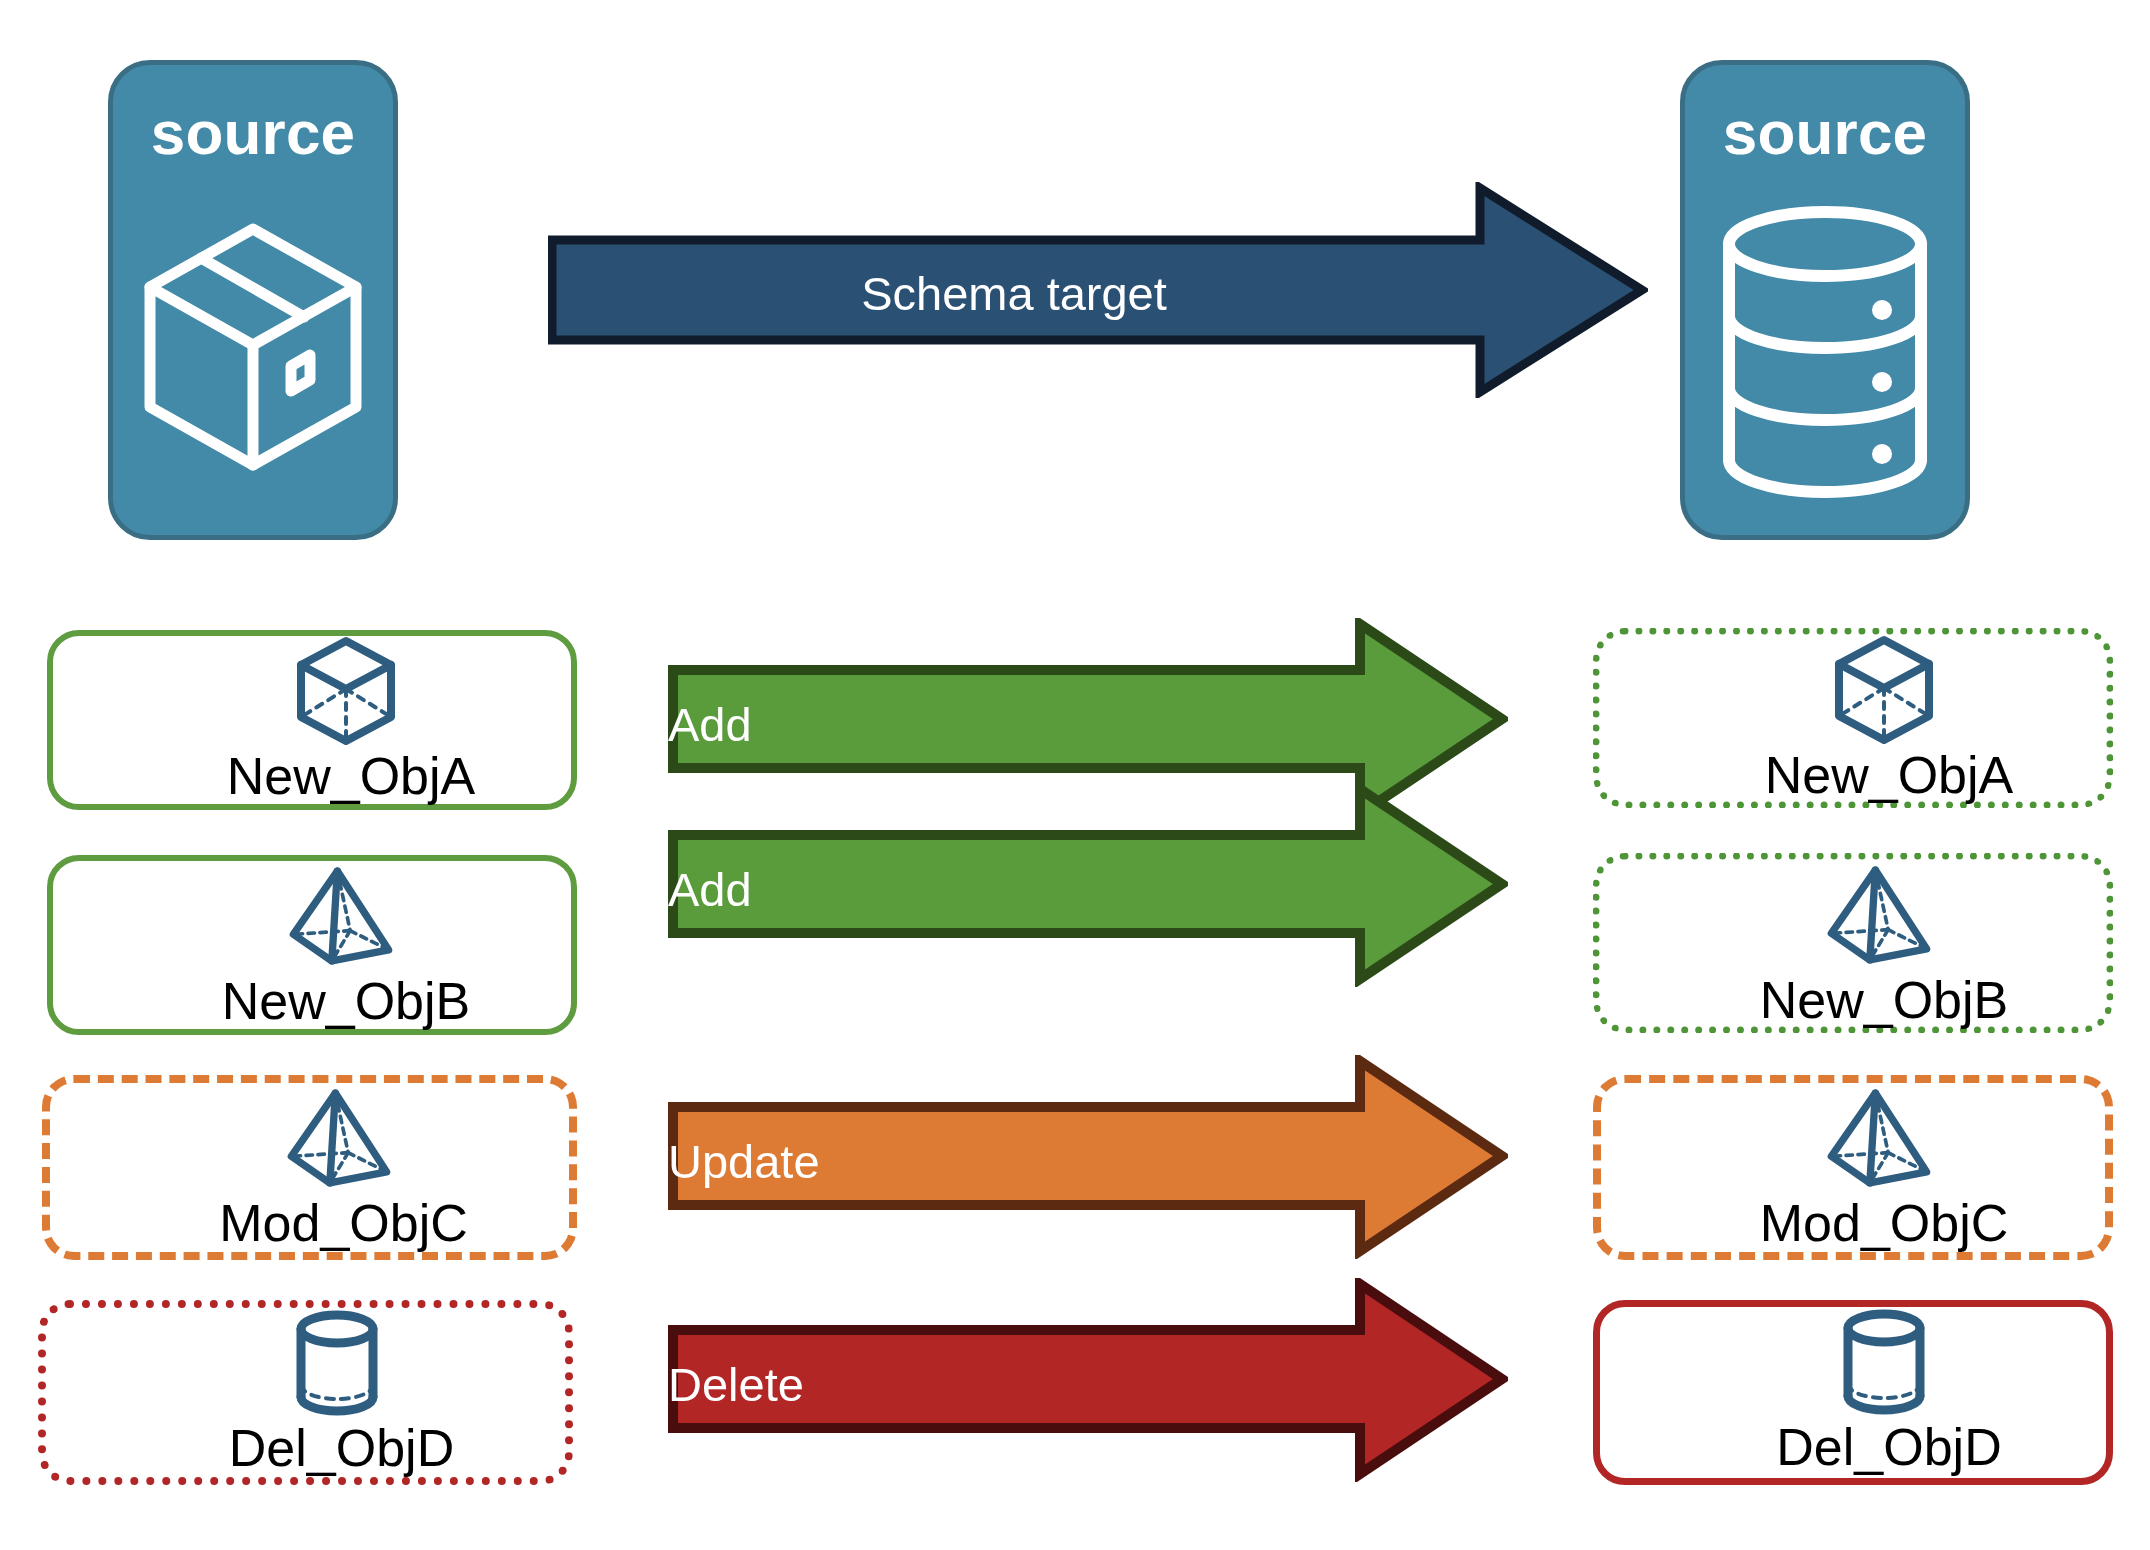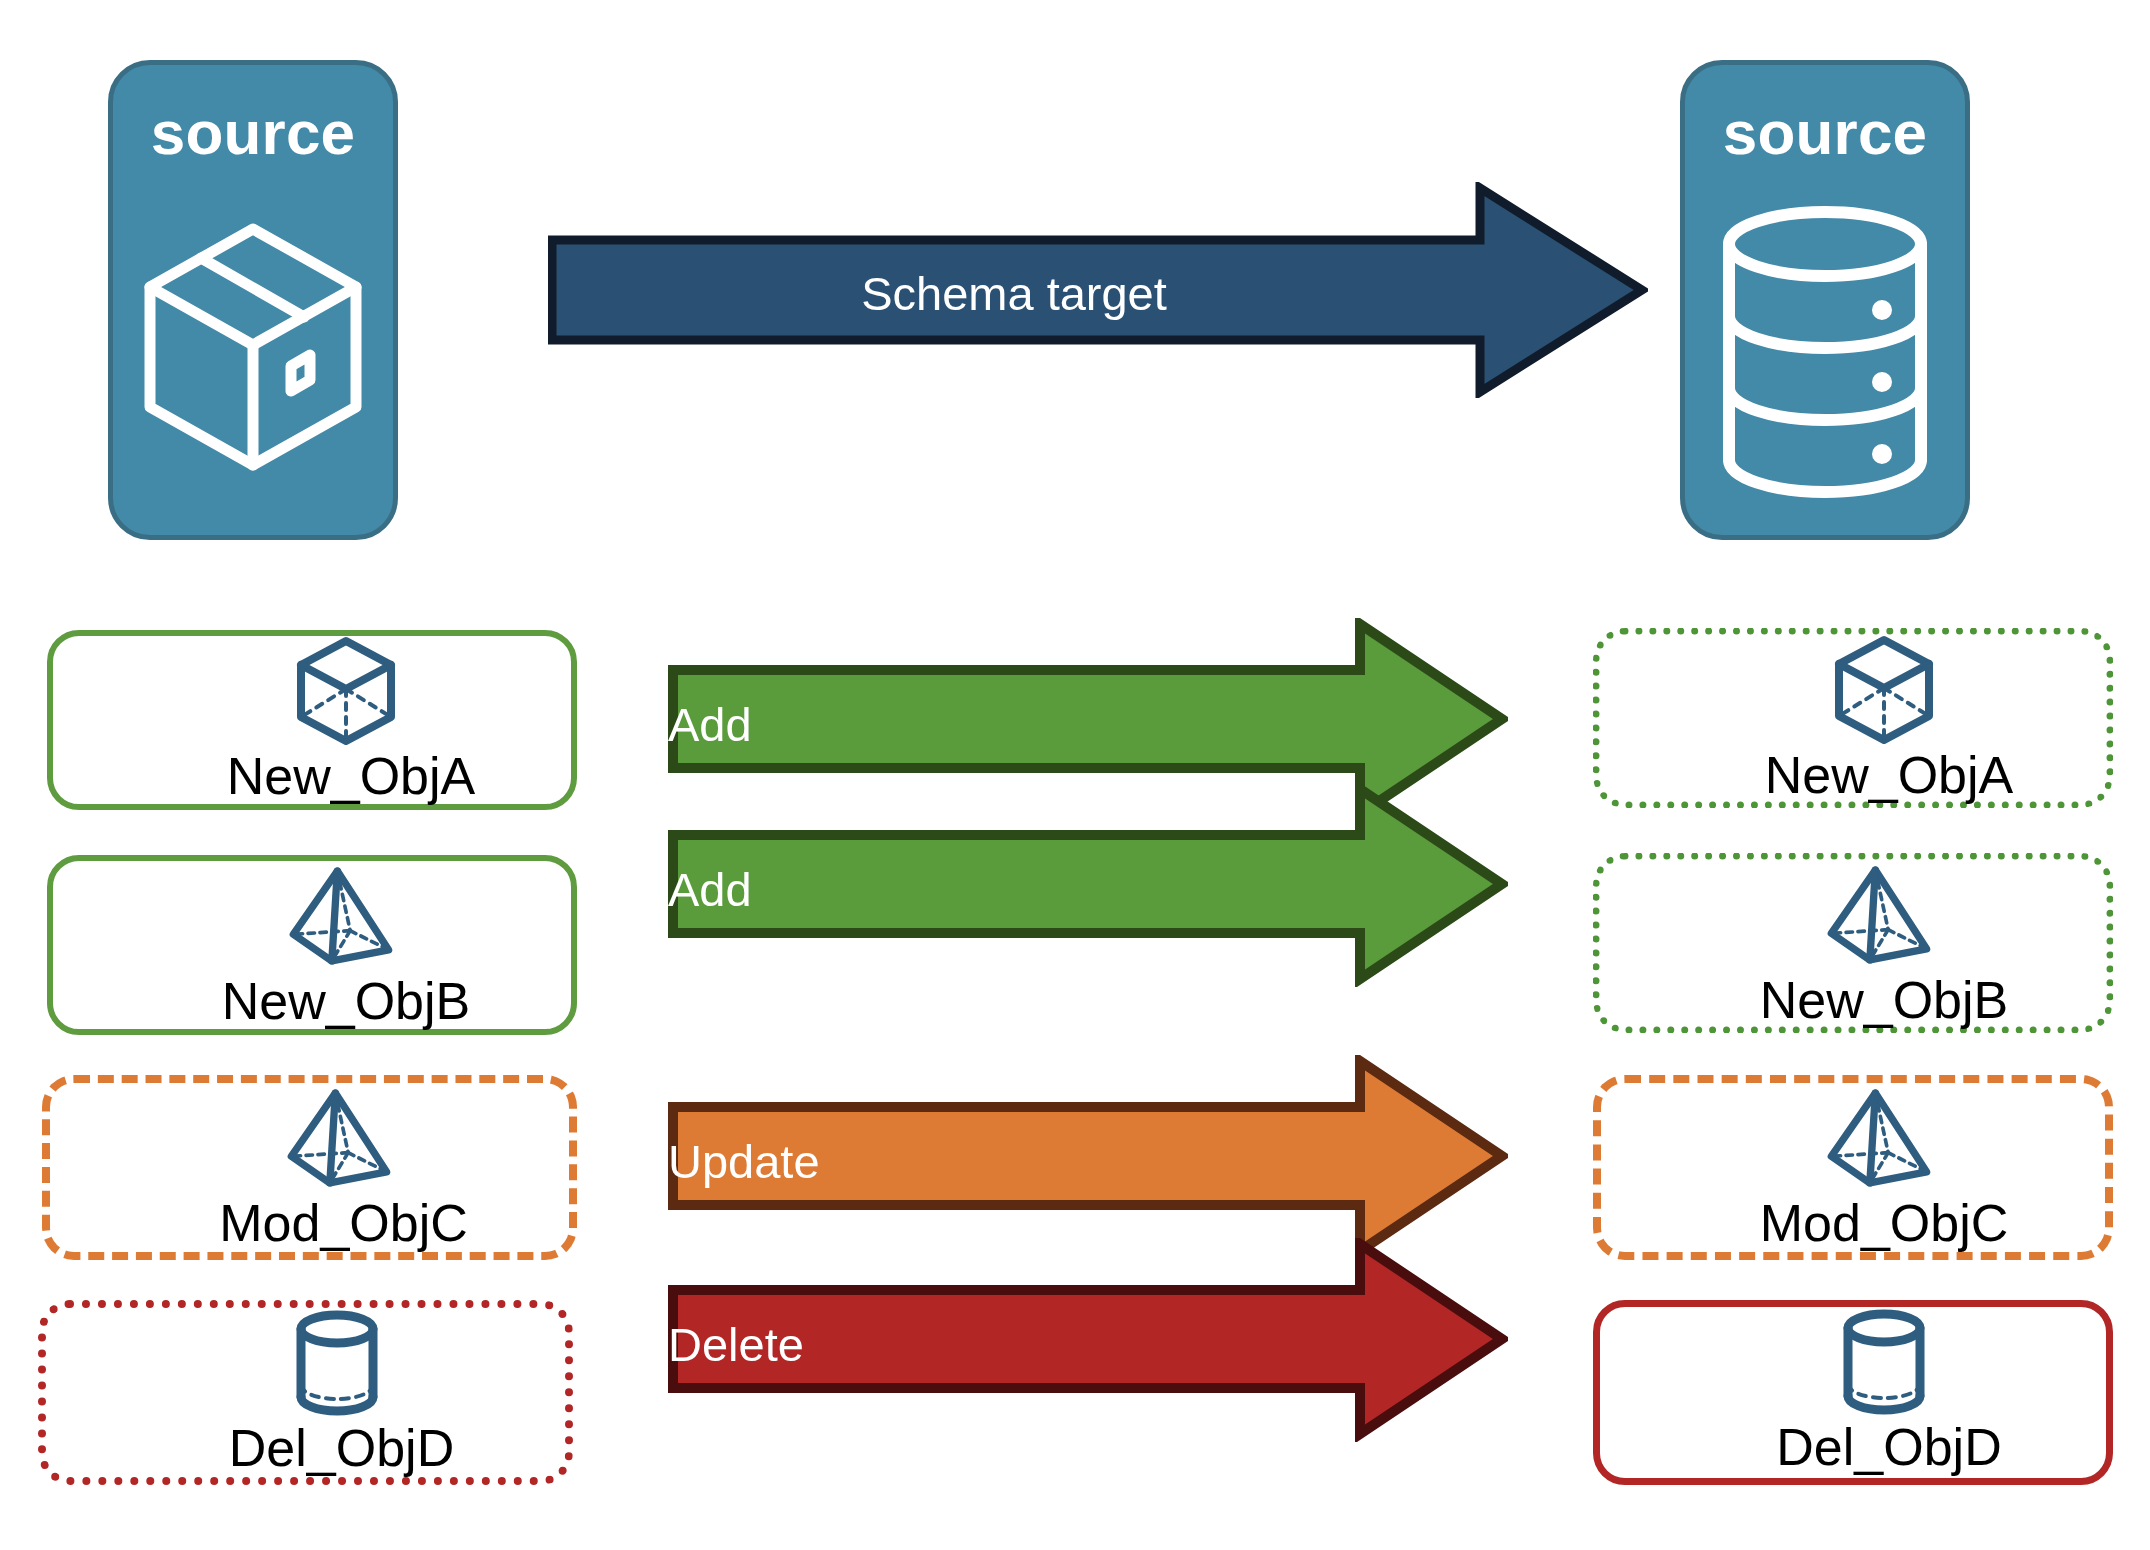--- a/index.html
+++ b/index.html
@@ -213,21 +213,21 @@
         <path d="M12 22 L12 90"></path>
         <path d="M84 22 L84 90"></path>
         <path d="M12 90 A36 14 0 0 0 84 90"></path>
       </g>
       <path d="M12 78 A36 14 0 0 0 84 78" fill="none" stroke="#2E5D80" stroke-width="4" stroke-dasharray="8 7" stroke-linecap="round"></path>
     </svg>
   </div>
   <div class="oc-label">Del_ObjD</div>
 </div>
 
-<div class="act-arrow" style="left:668px;top:1238px;width:840px;height:204px;">
+<div class="act-arrow" style="left:668px;top:1278px;width:840px;height:204px;">
   <svg width="840" height="204" viewBox="0 0 840 204" aria-hidden="true">
     <polygon points="5,52 692,52 692,6 834,101 692,196 692,150 5,150" fill="#B22626" stroke="#4A0D0D" stroke-width="10" stroke-linejoin="miter"></polygon>
   </svg>
   <div class="act-arrow-label" style="left:0;top:79px;width:692px;">Delete</div>
 </div>
 
 <div class="objcard" style="left:1593px;top:1300px;width:520px;height:185px;border:7px solid #B22626;padding-left:62px;">
   <div class="oc-icon">
     <svg width="96" height="112" viewBox="0 0 96 112" aria-hidden="true">
       <g fill="none" stroke="#2E5D80" stroke-width="9" stroke-linejoin="round" stroke-linecap="round">

